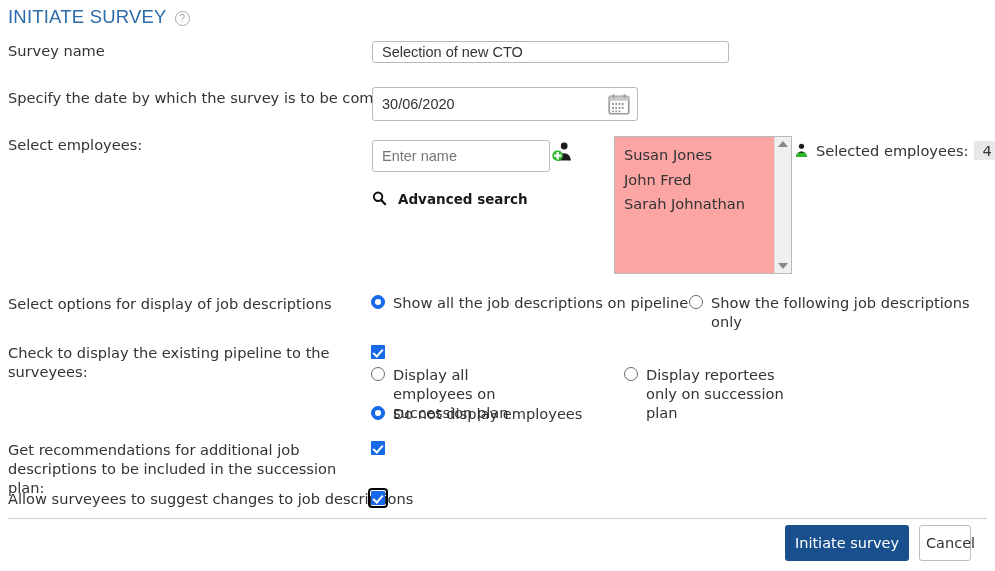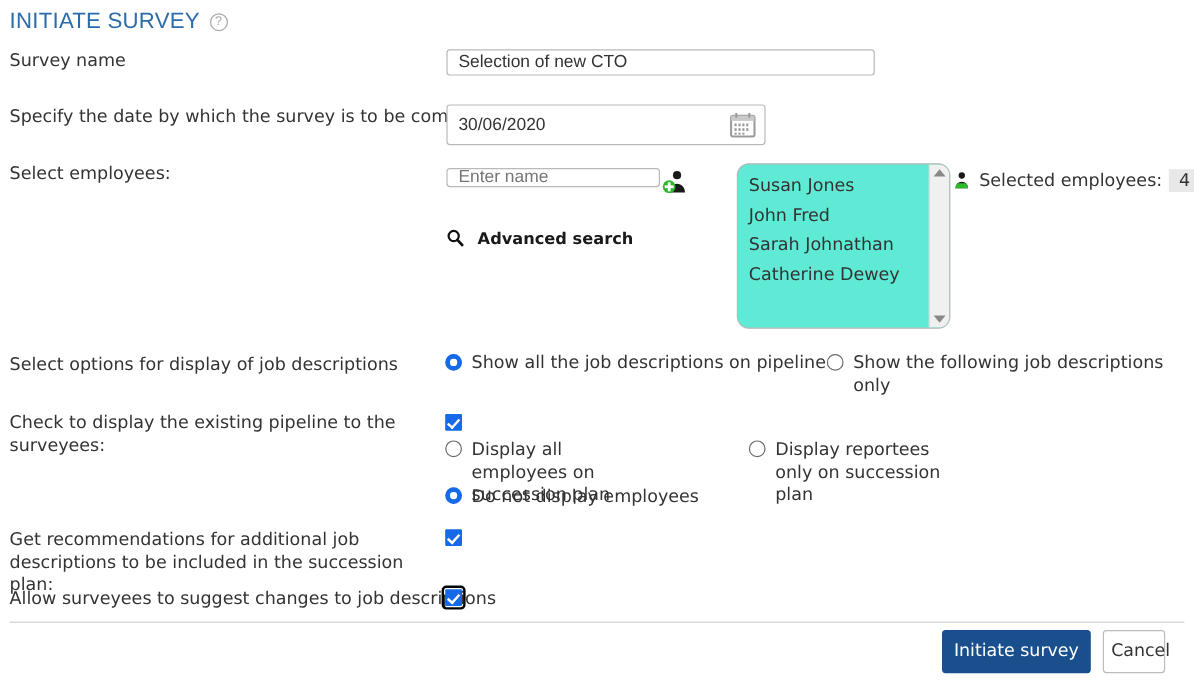--- a/index.html
+++ b/index.html
@@ -100,22 +100,22 @@
   }
 
   
   #selected-list-box {
     position: absolute;
     left: 614px;
     top: 136px;
     width: 178px;
     height: 138px;
     border: 1px solid #b9b9b9;
-    border-radius: 10px;
-    background: #5eead4;
+    border-radius: 0;
+    background: #fca5a5;
     display: flex;
     overflow: hidden;
   }
   #selected-list {
     flex: 1;
     padding: 6px 0 0 9px;
     list-style: none;
     margin: 0;
   }
   #selected-list li {
@@ -305,21 +305,21 @@
         <rect x="14.6" y="14.6" width="1.7" height="2.1"></rect>
       <rect x="5.6" y="18" width="1.7" height="1.6"></rect>
         <rect x="8.6" y="18" width="1.7" height="1.6"></rect>
       <rect x="11.6" y="18" width="1.7" height="1.6"></rect>
     </g>
   </svg>
 </div>
 
 <div class="lbl" style="left:8px; top:135px;">Select employees:</div>
 
-<input class="txtbox" id="employee-name-input" style="left: 372px; top: 140px; width: 178px; height: 16px;" placeholder="Enter name">
+<input class="txtbox" id="employee-name-input" style="left: 372px; top: 140px; width: 178px; height: 32px;" placeholder="Enter name">
 
 <svg style="position:absolute; left:551px; top:140px; width:24px; height:24px;" viewBox="0 0 24 24">
   <circle cx="13.2" cy="6" r="3.4" fill="#1a1a1a"></circle>
   <path d="M6.6 20.5c0-4.1 2.9-7.3 6.6-7.3s6.6 3.2 6.6 7.3z" fill="#1a1a1a"></path>
   <circle cx="6.6" cy="15.6" r="5.3" fill="#2db82d"></circle>
   <rect x="5.5" y="11.9" width="2.3" height="7.5" fill="#fff"></rect>
   <rect x="2.9" y="14.5" width="7.5" height="2.3" fill="#fff"></rect>
 </svg>
 
 <div id="advanced-search">
@@ -328,21 +328,20 @@
     <line x1="14.3" y1="14" x2="20" y2="20" stroke="#111" stroke-width="3.2" stroke-linecap="round"></line>
   </svg>
   <span id="advanced-search-label">Advanced search</span>
 </div>
 
 <div id="selected-list-box">
   <ul id="selected-list">
     <li>Susan Jones</li>
     <li>John Fred</li>
     <li>Sarah Johnathan</li>
-    <li>Catherine Dewey</li>
   </ul>
   <div id="list-scrollbar">
     <span class="sb-arrow sb-up"></span>
     <span class="sb-arrow sb-down"></span>
   </div>
 </div>
 
 <div id="selected-count-row">
   <svg style="width:17px;height:17px;" viewBox="0 0 24 24">
     <circle cx="12" cy="6" r="3.7" fill="#1a1a1a"></circle>

